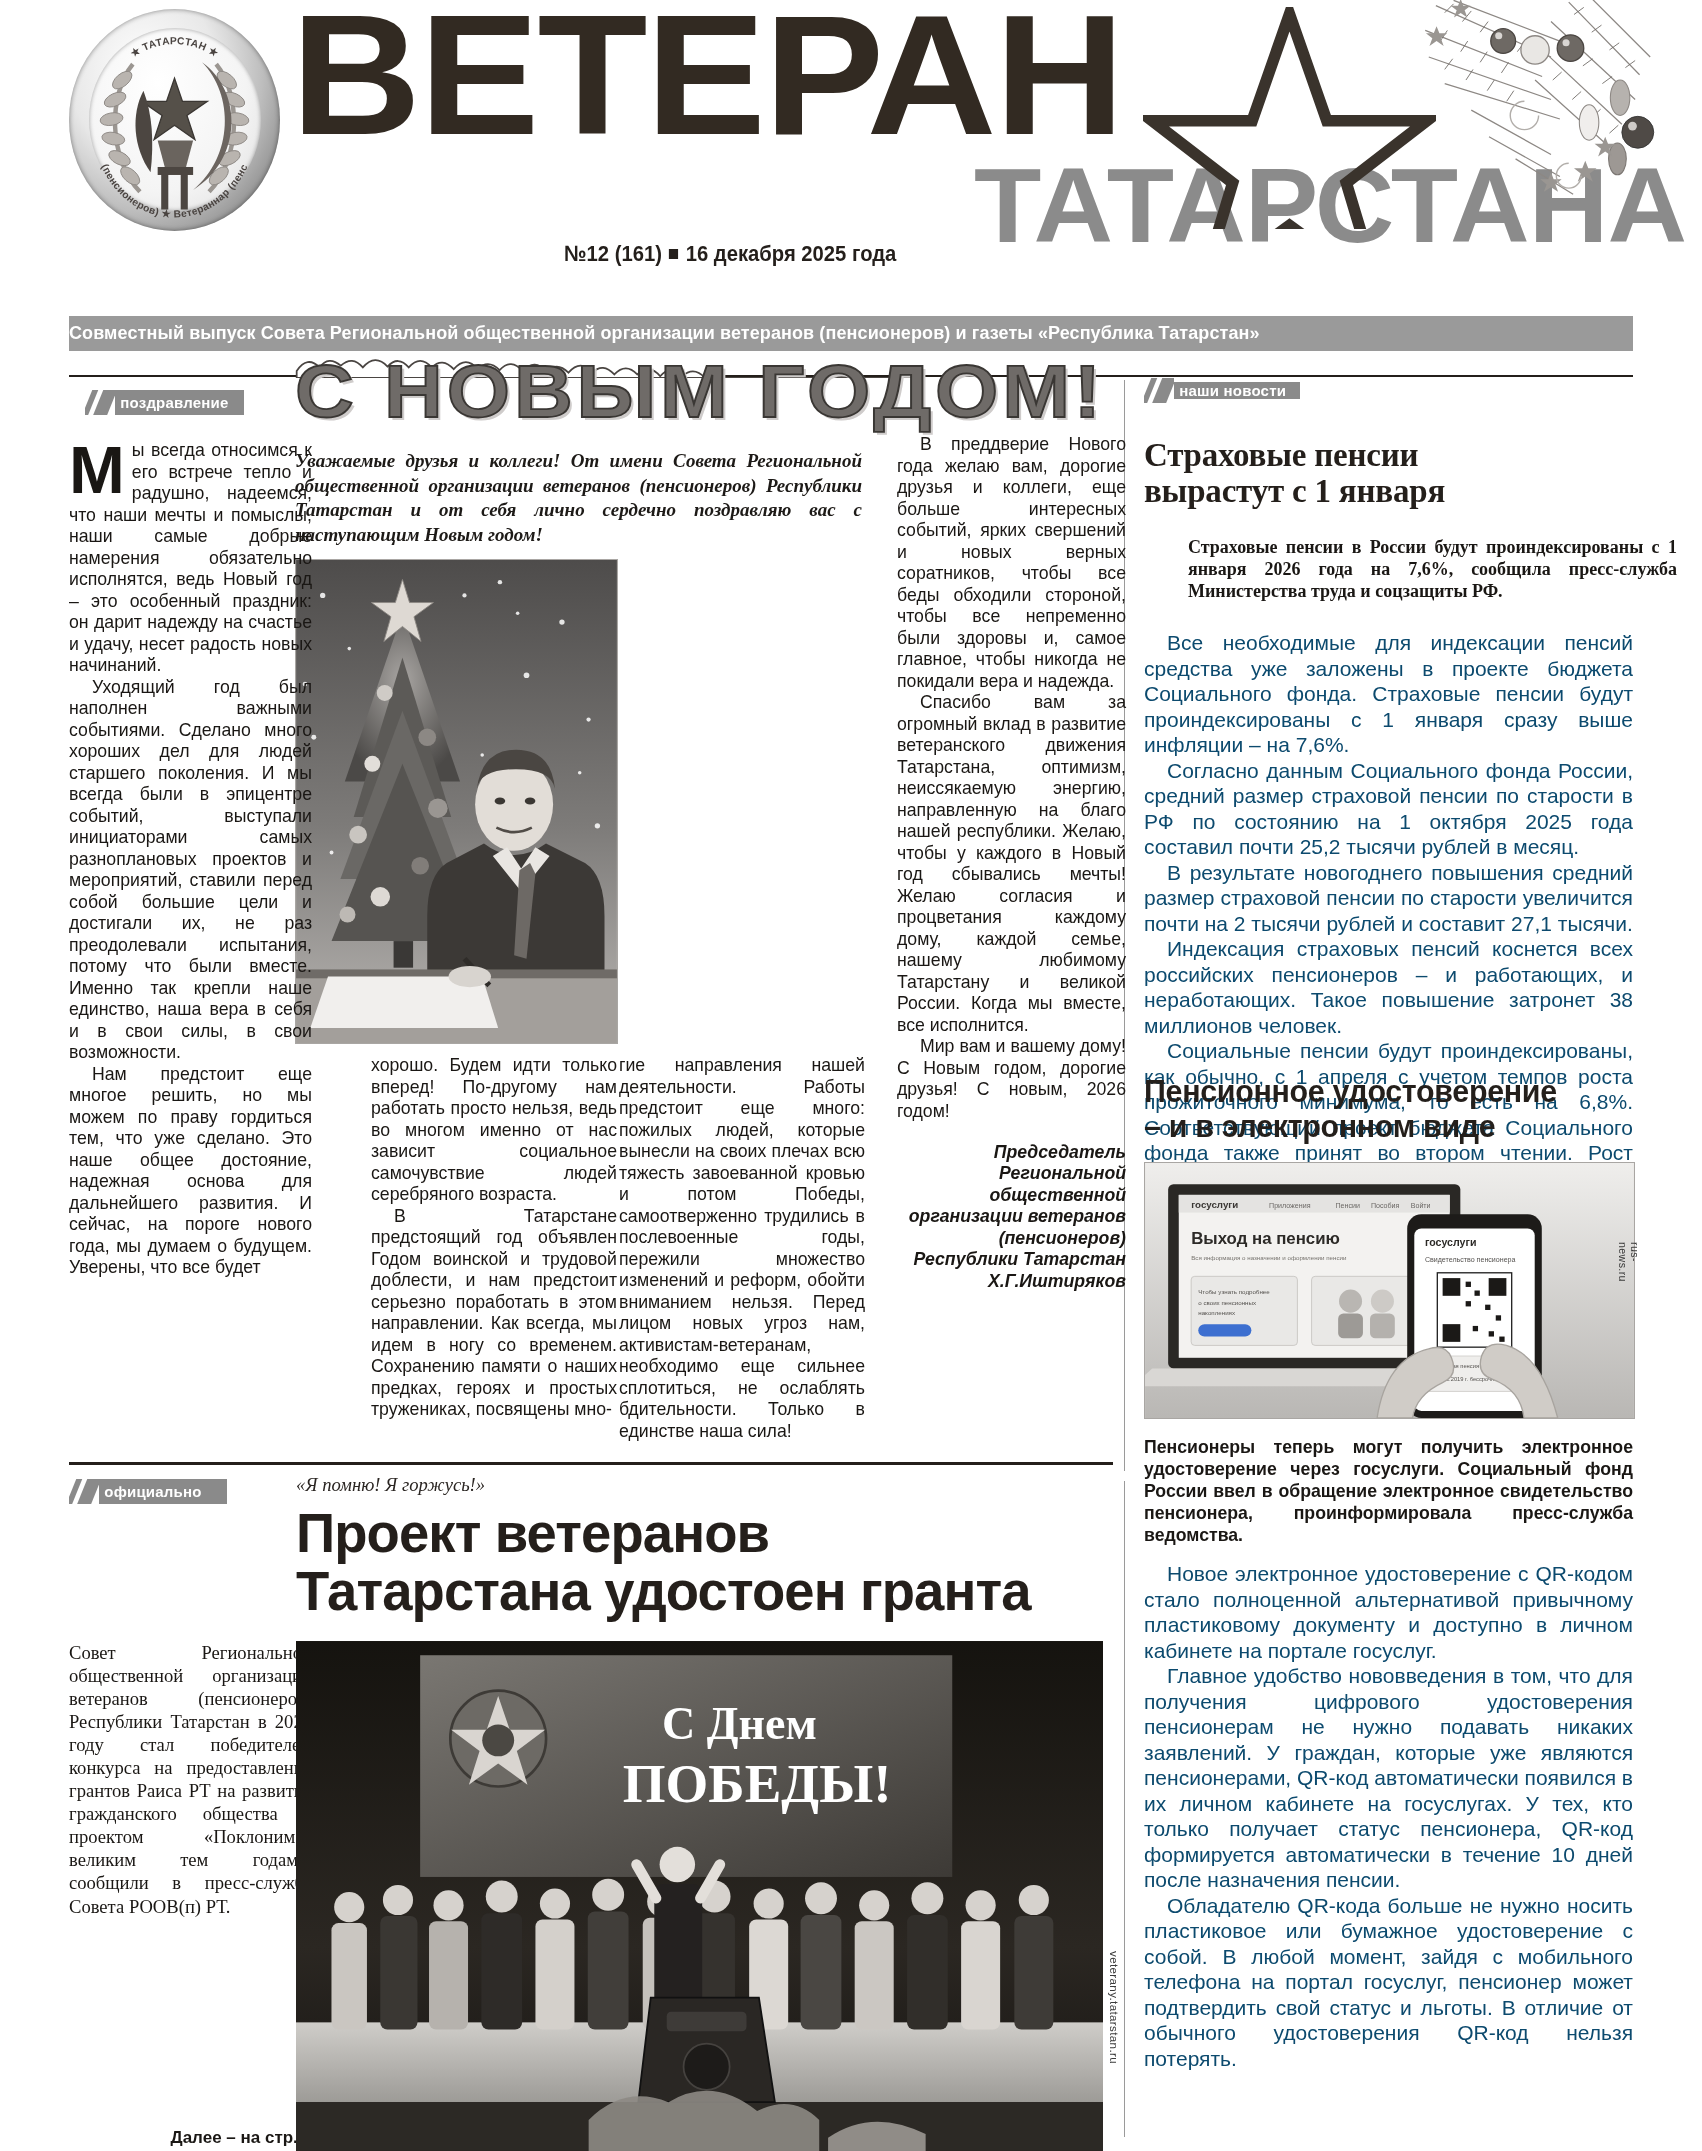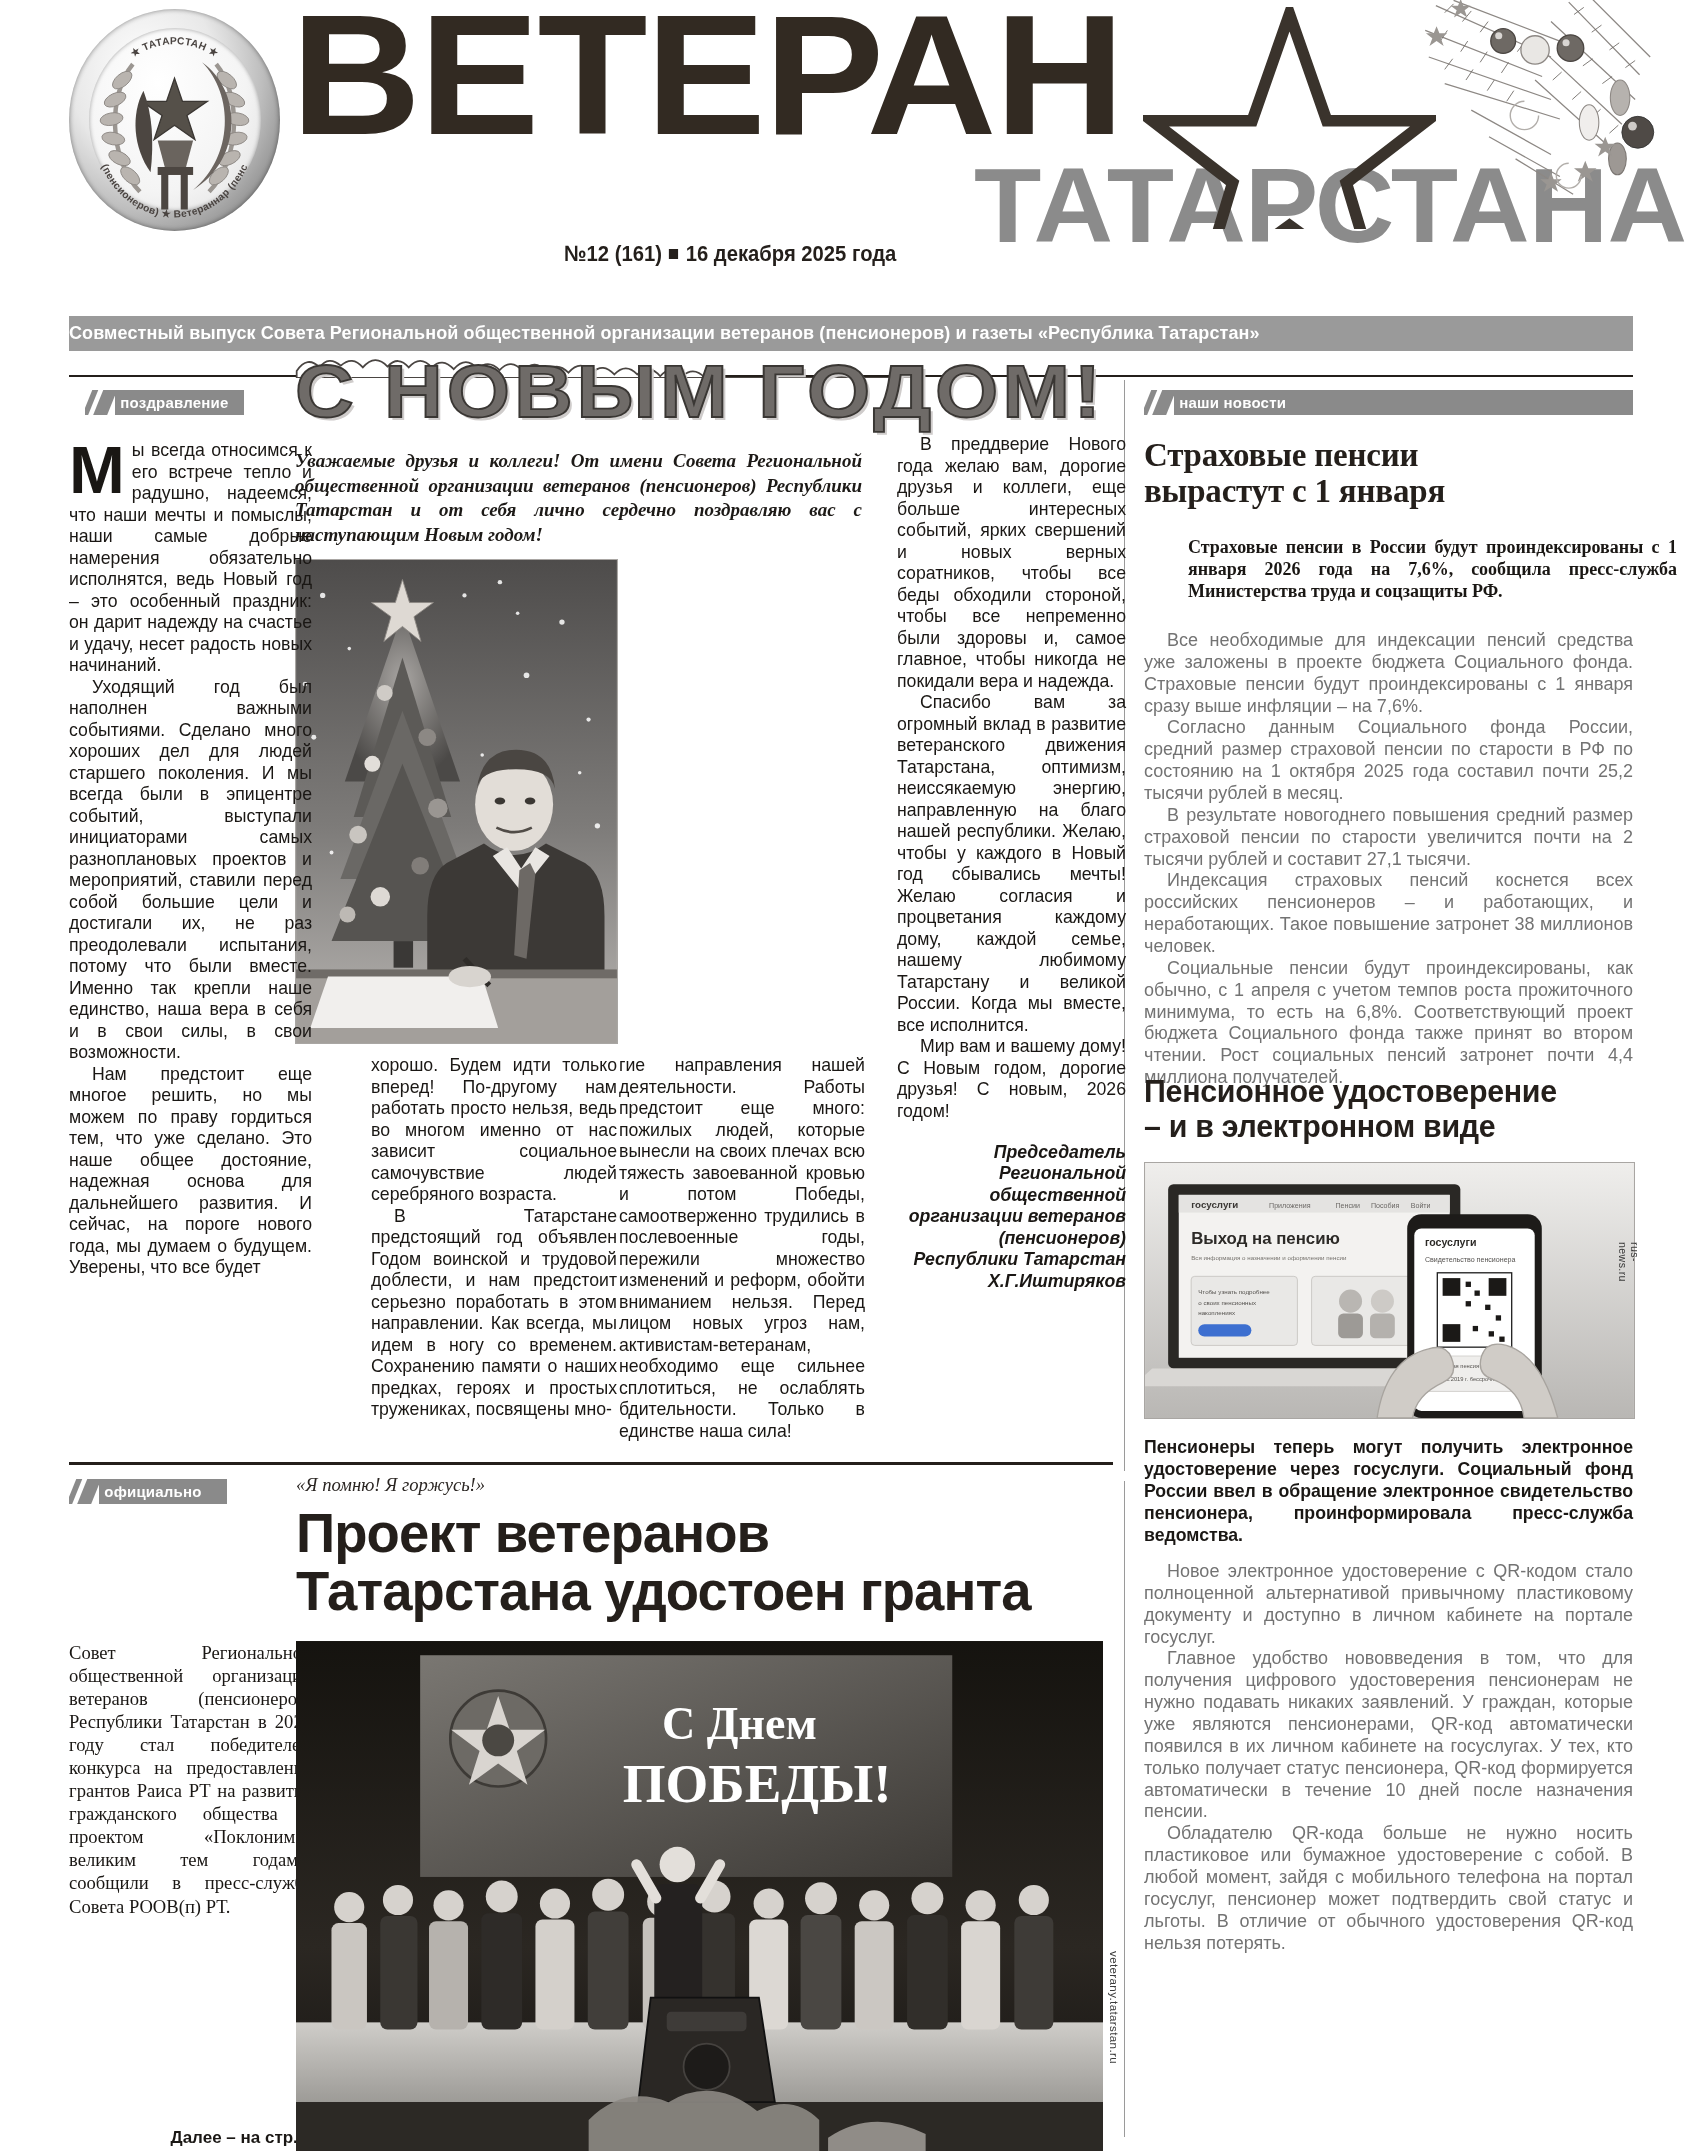--- a/index.html
+++ b/index.html
@@ -159,22 +159,22 @@
   }
   .side-lead{
     font-family:"Liberation Serif",serif;font-weight:bold;font-size:18px;
     line-height:1.23;text-align:justify;color:#1a1714;margin-left:44px;
   }
   .side-lead-sans{
     font-family:"Liberation Sans",sans-serif;font-weight:bold;font-size:17.7px;
     line-height:1.24;text-align:justify;color:#1a1714;
   }
   .side-body{
-    font-family:"Liberation Sans",sans-serif;font-size:18px;
-    line-height:1.215;text-align:justify;color:#737373;
+    font-family:"Liberation Sans",sans-serif;font-size:21px;
+    line-height:1.215;text-align:justify;color:#0c4a6e;
   }
   .side-body p{margin:0;text-indent:23px;}
 
   
   .kicker{
     font-family:"Liberation Serif",serif;font-style:italic;font-size:18.6px;
     color:#2a2522;
   }
   .big-head{
     font-family:"Liberation Sans",sans-serif;font-weight:bold;
@@ -536,21 +536,21 @@
           </g>
         </svg>
         <div class="cap"></div>
       </div>
       <div class="vcredit" style="left:1039px;top:1596px;">veterany.tatarstan.ru</div>
 
     </div>
 
     <div class="side-zone">
 
-      <div class="sectag" style="left:0;top:35px;width:489px;">
+      <div class="sectag" style="left:0;top:23px;width:489px;align-items:center;">
         <div class="slash"></div>
         <div class="lbl">наши новости</div>
         <div class="tail"></div>
       </div>
 
       <div class="side-head" style="position:absolute;left:0;top:82px;width:489px;">
         <div>Страховые пенсии</div>
         <div>вырастут с 1 января</div>
       </div>
 

